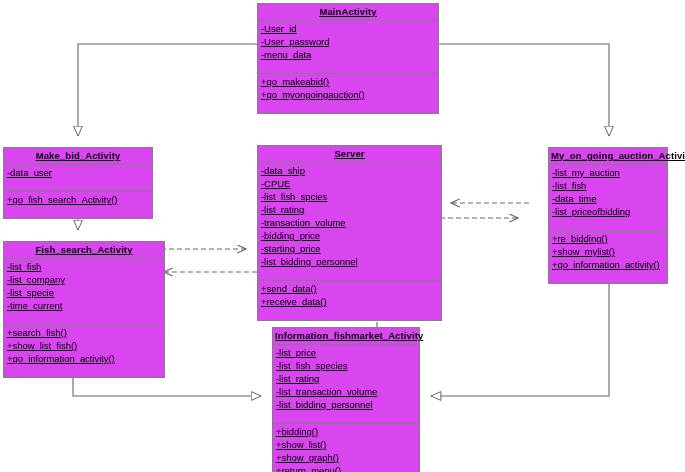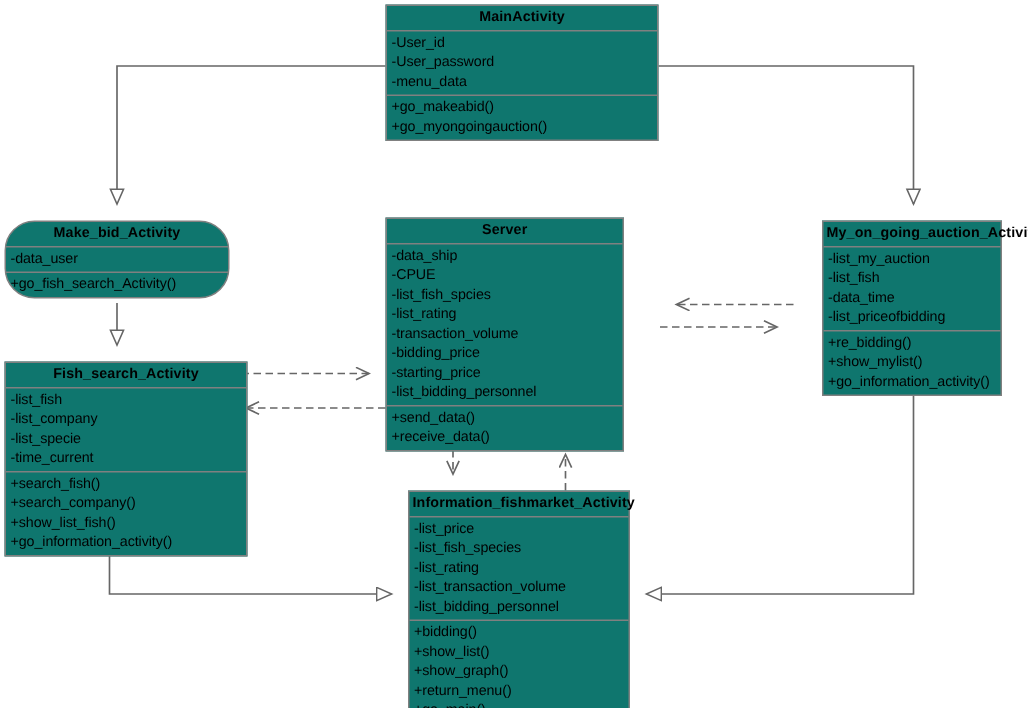--- a/index.html
+++ b/index.html
@@ -24,36 +24,37 @@
   #edges {
     position: absolute;
     left: 0; top: 0;
     width: 685px;
     height: 472px;
     pointer-events: none;
   }
   .uml-class {
     position: absolute;
     box-sizing: border-box;
-    background: #0f766e;
+    background: #d946ef;
     border: 1px solid #808080;
     z-index: 5;
+    text-decoration: underline;
   }
   .cls-name {
     text-align: center;
     font-weight: bold;
     font-size: 9.5px;
     color: #000000;
     padding: 2px 2px 3px 2px;
     border-bottom: 1px solid #808080;
     line-height: 11px;
     letter-spacing: 0.1px;
   }
   .cls-section {
-    padding: 1px 0 2px 0;
+    padding: 1px 0 12px 0;
   }
   .cls-section.attrs {
     border-bottom: 1px solid #808080;
   }
   .cls-row {
     font-size: 9.5px;
     color: #000000;
     line-height: 13px;
     padding: 0 2px 0 3px;
     white-space: nowrap;
@@ -104,31 +105,31 @@
       <div class="cls-row">-User_id</div>
       <div class="cls-row">-User_password</div>
       <div class="cls-row">-menu_data</div>
     </div>
     <div class="cls-section ops">
       <div class="cls-row">+go_makeabid()</div>
       <div class="cls-row">+go_myongoingauction()</div>
     </div>
   </div>
 
-  <div class="uml-class" style="left:3px; top:147px; width:150px;border-radius:20px;">
+  <div class="uml-class" style="left:3px; top:147px; width:150px;">
     <div class="cls-name">Make_bid_Activity</div>
     <div class="cls-section attrs">
       <div class="cls-row">-data_user</div>
     </div>
     <div class="cls-section ops">
       <div class="cls-row">+go_fish_search_Activity()</div>
     </div>
   </div>
 
-  <div class="uml-class" style="left:257px; top:145px; width:159px;">
+  <div class="uml-class" style="left:257px; top:145px; width:185px;">
     <div class="cls-name">Server</div>
     <div class="cls-section attrs">
       <div class="cls-row">-data_ship</div>
       <div class="cls-row">-CPUE</div>
       <div class="cls-row">-list_fish_spcies</div>
       <div class="cls-row">-list_rating</div>
       <div class="cls-row">-transaction_volume</div>
       <div class="cls-row">-bidding_price</div>
       <div class="cls-row">-starting_price</div>
       <div class="cls-row">-list_bidding_personnel</div>
@@ -157,21 +158,20 @@
   <div class="uml-class" style="left:3px; top:241px; width:162px;">
     <div class="cls-name">Fish_search_Activity</div>
     <div class="cls-section attrs">
       <div class="cls-row">-list_fish</div>
       <div class="cls-row">-list_company</div>
       <div class="cls-row">-list_specie</div>
       <div class="cls-row">-time_current</div>
     </div>
     <div class="cls-section ops">
       <div class="cls-row">+search_fish()</div>
-      <div class="cls-row">+search_company()</div>
       <div class="cls-row">+show_list_fish()</div>
       <div class="cls-row">+go_information_activity()</div>
     </div>
   </div>
 
   <div class="uml-class" style="left:272px; top:327px; width:148px;">
     <div class="cls-name">Information_fishmarket_Activity</div>
     <div class="cls-section attrs">
       <div class="cls-row">-list_price</div>
       <div class="cls-row">-list_fish_species</div>

